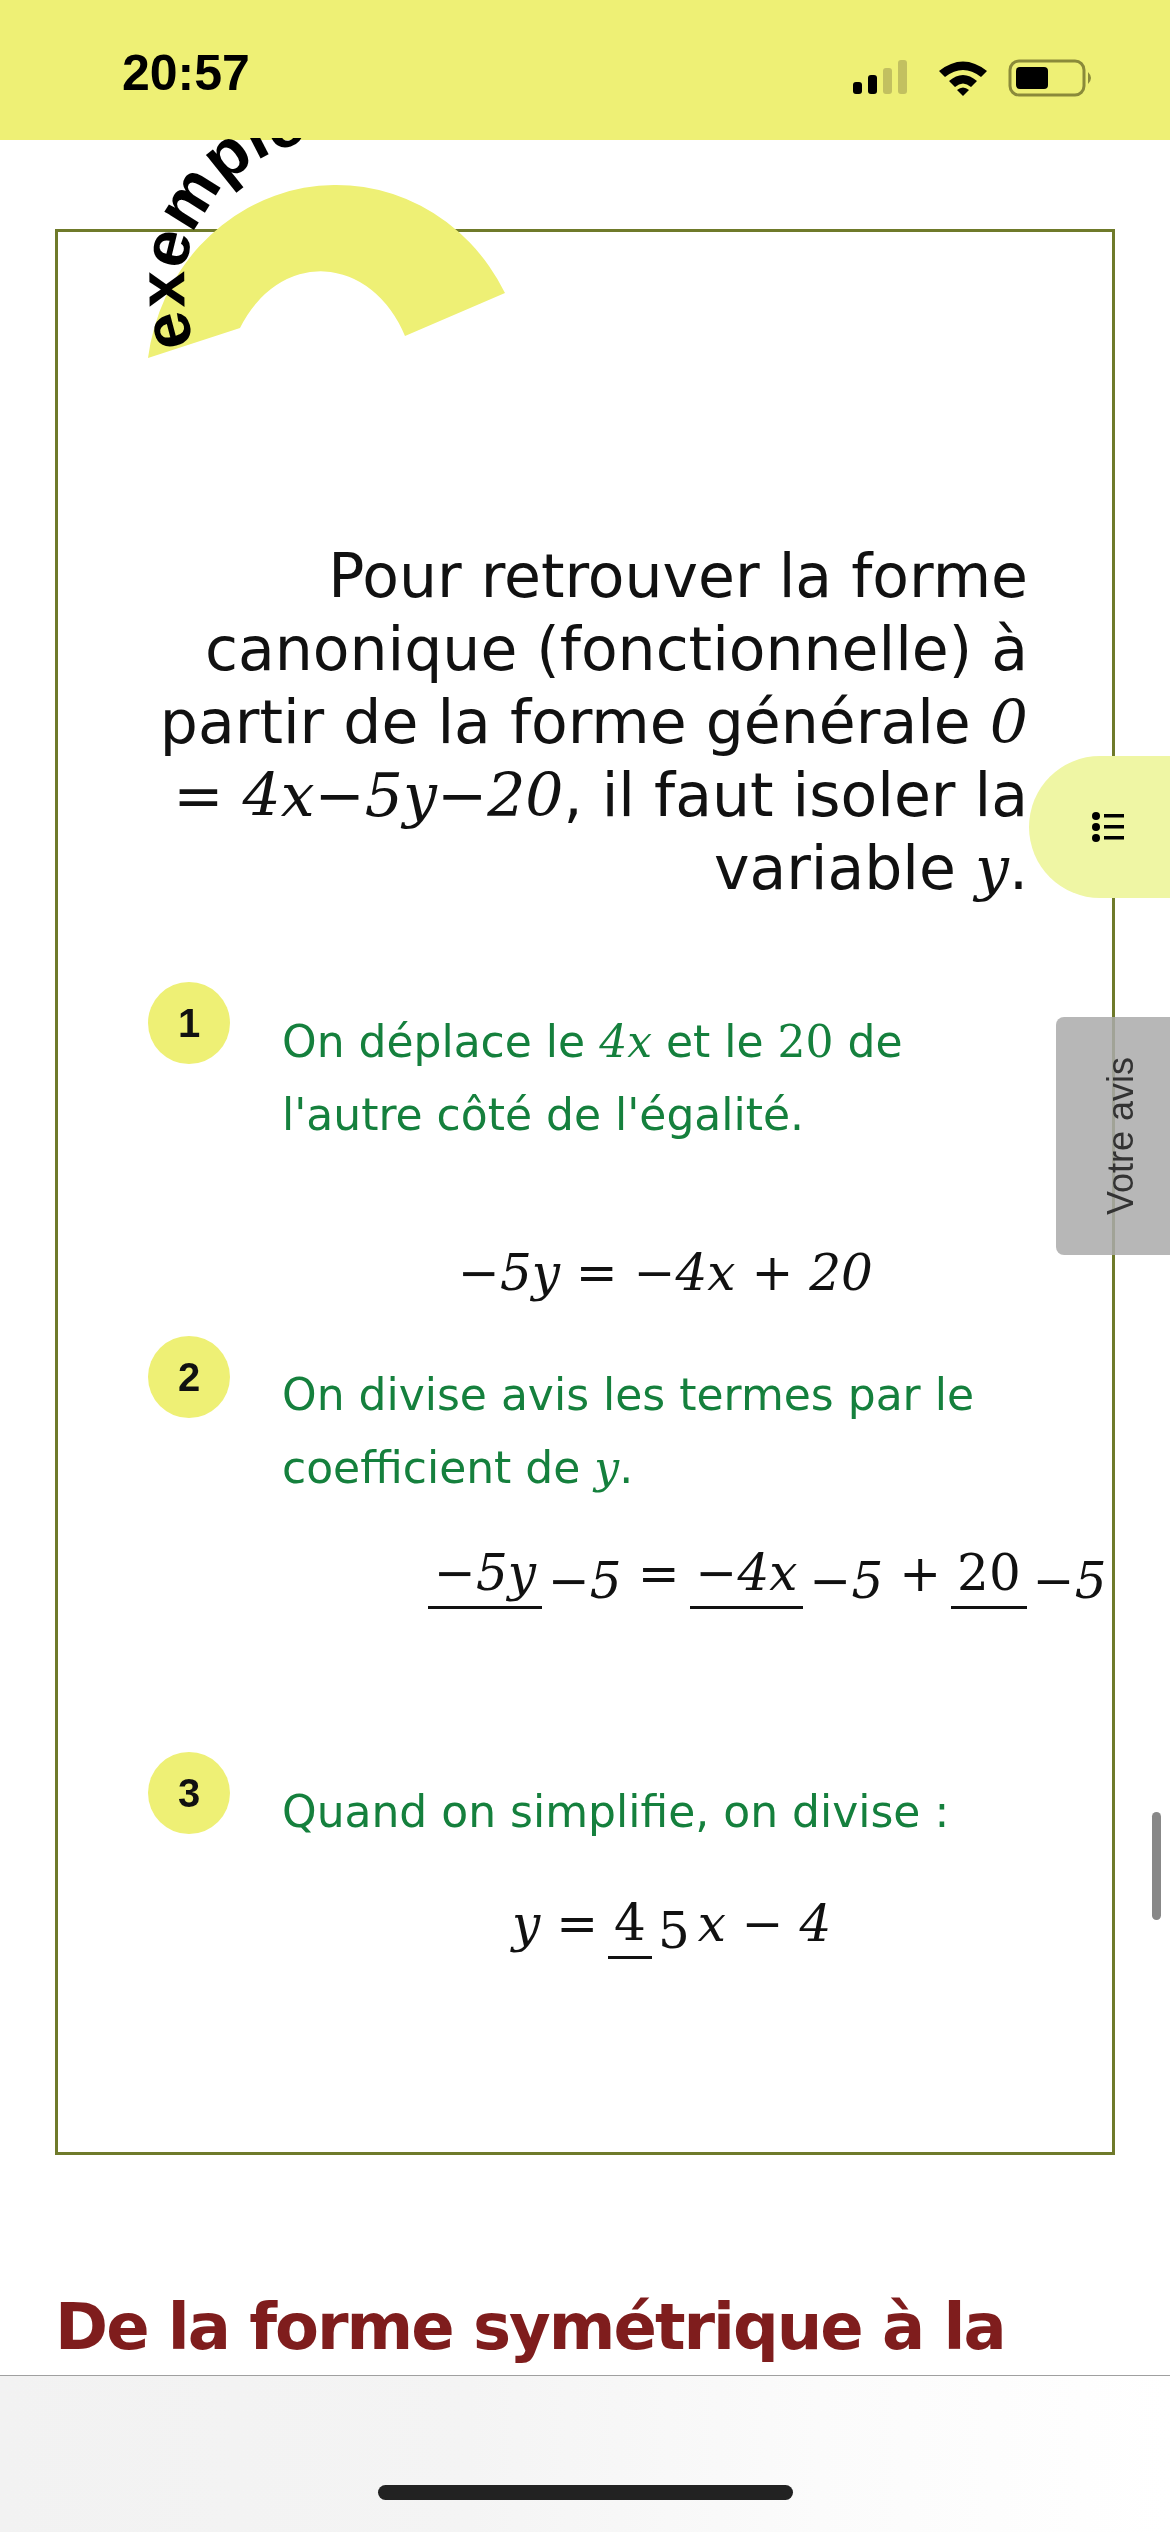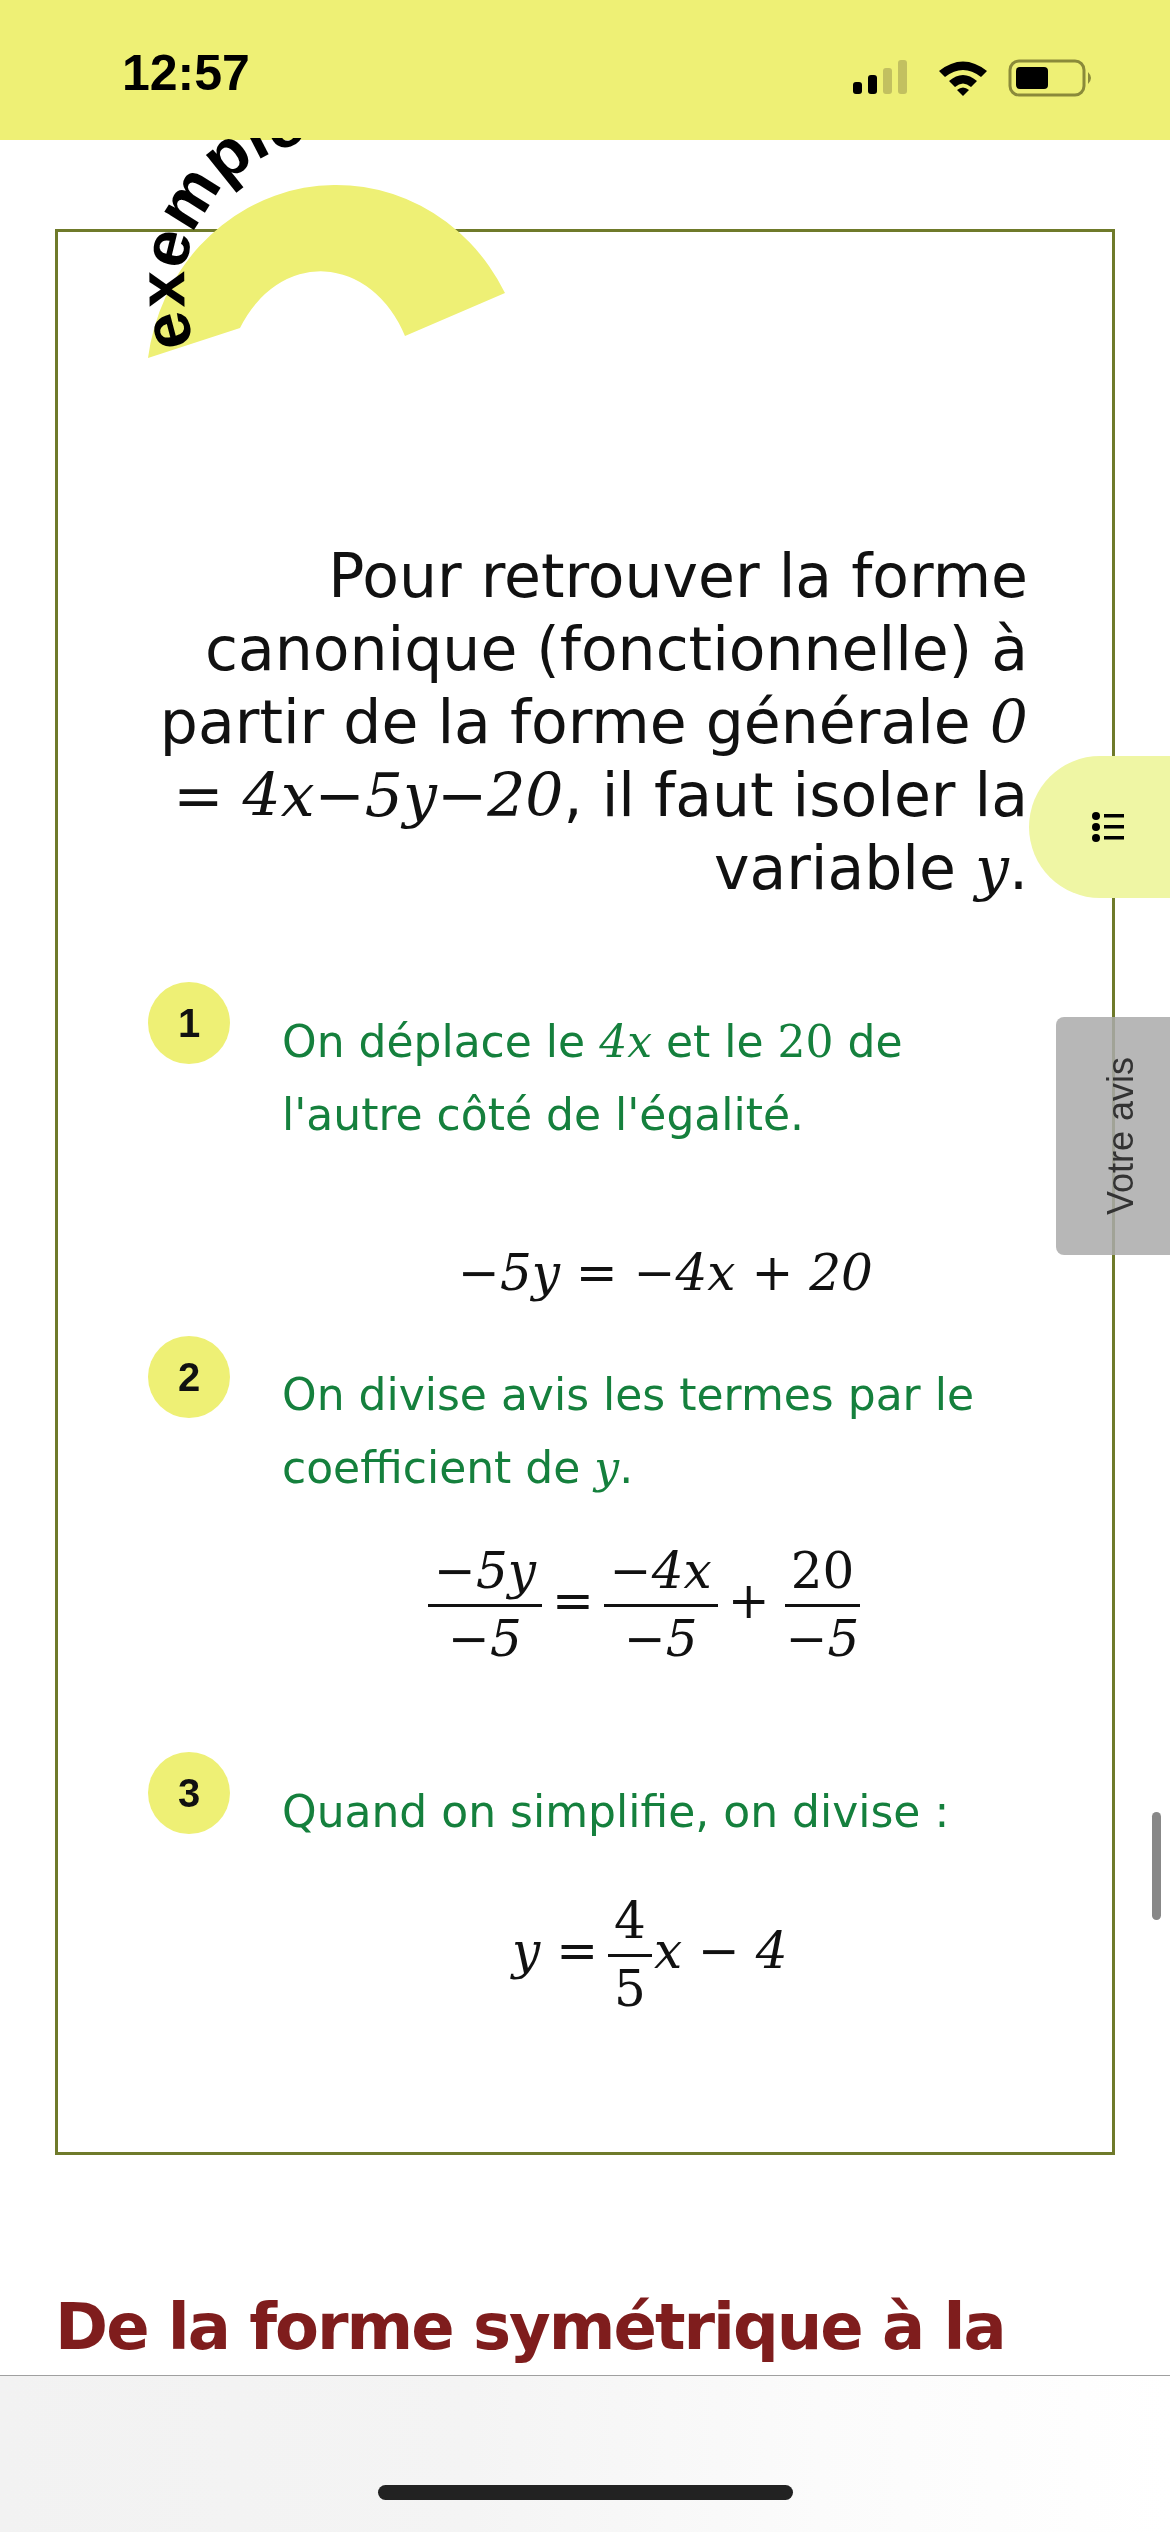--- a/index.html
+++ b/index.html
@@ -8,36 +8,36 @@
   .status-time { position:absolute; left:122px; top:44px; font-family:"Liberation Sans", sans-serif; font-weight:700; font-size:50px; letter-spacing:0px; color:#000; }
   .status-icons { position:absolute; left:853px; top:58px; width:240px; height:40px; }
   .ex-box { position:absolute; left:55px; top:229px; width:1054px; height:1920px; border:3px solid #6F7A2A; }
   .badge { position:absolute; left:140px; top:138px; width:380px; height:230px; }
   .para { position:absolute; left:148px; top:540px; width:880px; font-size:60px; line-height:73px; color:#111;text-align:right; }
   .math { font-family:"DejaVu Serif", serif; font-style:italic; }
   .num { font-family:"DejaVu Serif", serif; font-style:normal; }
   .step-badge { position:absolute; left:148px; width:82px; height:82px; border-radius:50%; background:#EEF075; display:flex; align-items:center; justify-content:center; font-family:"Liberation Sans", sans-serif; font-weight:700; font-size:40px; color:#111; }
   .step-text { position:absolute; left:282px; width:760px; font-size:44px; line-height:73px; color:#15803d; }
   .eq { position:absolute; font-family:"DejaVu Serif", serif; font-size:50px; color:#111; white-space:nowrap; }
-  .frac { display:inline-flex; flex-direction:column; align-items:center; vertical-align:middle; margin:0 10px; }
+  .frac { display:inline-flex; flex-direction:row; align-items:center; vertical-align:middle; margin:0 10px; }
   .frac .n { padding:0 6px 6px 6px; border-bottom:3px solid #111; line-height:1.05; }
   .frac .d { padding:6px 6px 0 6px; line-height:1.05; }
   .toc-btn { position:absolute; left:1029px; top:756px; width:160px; height:142px; border-radius:71px 0 0 71px; background:#EFF6A4; display:flex; align-items:center; justify-content:flex-start; padding-left:62px; box-sizing:border-box; }
   .feedback-tab { position:absolute; left:1056px; top:1017px; width:130px; height:238px; border-radius:8px 0 0 8px; background:rgba(170,170,170,0.85); }
   .feedback-label { position:absolute; left:50%; top:50%; transform:translate(-50%,-50%) rotate(-90deg); font-family:"Liberation Sans", sans-serif; font-size:36px; color:#333; white-space:nowrap; }
   .scrollbar { position:absolute; left:1152px; top:1812px; width:9px; height:108px; border-radius:5px; background:#888; }
   .heading { position:absolute; left:55px; top:2290px; font-family:"DejaVu Sans", sans-serif; font-weight:700; font-size:64px; letter-spacing:-2px; color:#7f1d1d; white-space:nowrap; }
   .bottom-bar { position:absolute; left:0; top:2375px; width:1170px; height:157px; background:linear-gradient(90deg,#f2f2f2 0%, #f4f4f4 40%, #fbfbfb 70%, #ffffff 100%); border-top:1px solid #a0a0a0; }
   .home-indicator { position:absolute; left:378px; top:2485px; width:415px; height:15px; border-radius:8px; background:#222; }
 </style>
 </head>
 <body>
 
 <div class="status-bar">
-  <span class="status-time">12:57</span>
+  <span class="status-time">20:57</span>
   <div class="status-icons">
     <svg width="70" height="40" viewBox="0 0 70 40" style="position:absolute;left:0;top:0">
       <rect x="0" y="24" width="9" height="12" rx="3" fill="#000"></rect>
       <rect x="15" y="17" width="9" height="19" rx="3" fill="#000"></rect>
       <rect x="30" y="10" width="9" height="26" rx="3" fill="#c2c060"></rect>
       <rect x="45" y="2" width="9" height="34" rx="3" fill="#c2c060"></rect>
     </svg>
     <svg width="56" height="40" viewBox="0 0 56 40" style="position:absolute;left:82px;top:0">
       <path d="M4 13 Q28 -6 52 13 L46 19 Q28 5 10 19 Z" fill="#000"></path>
       <path d="M14 23 Q28 11 42 23 L36 29 Q28 22 20 29 Z" fill="#000"></path>

